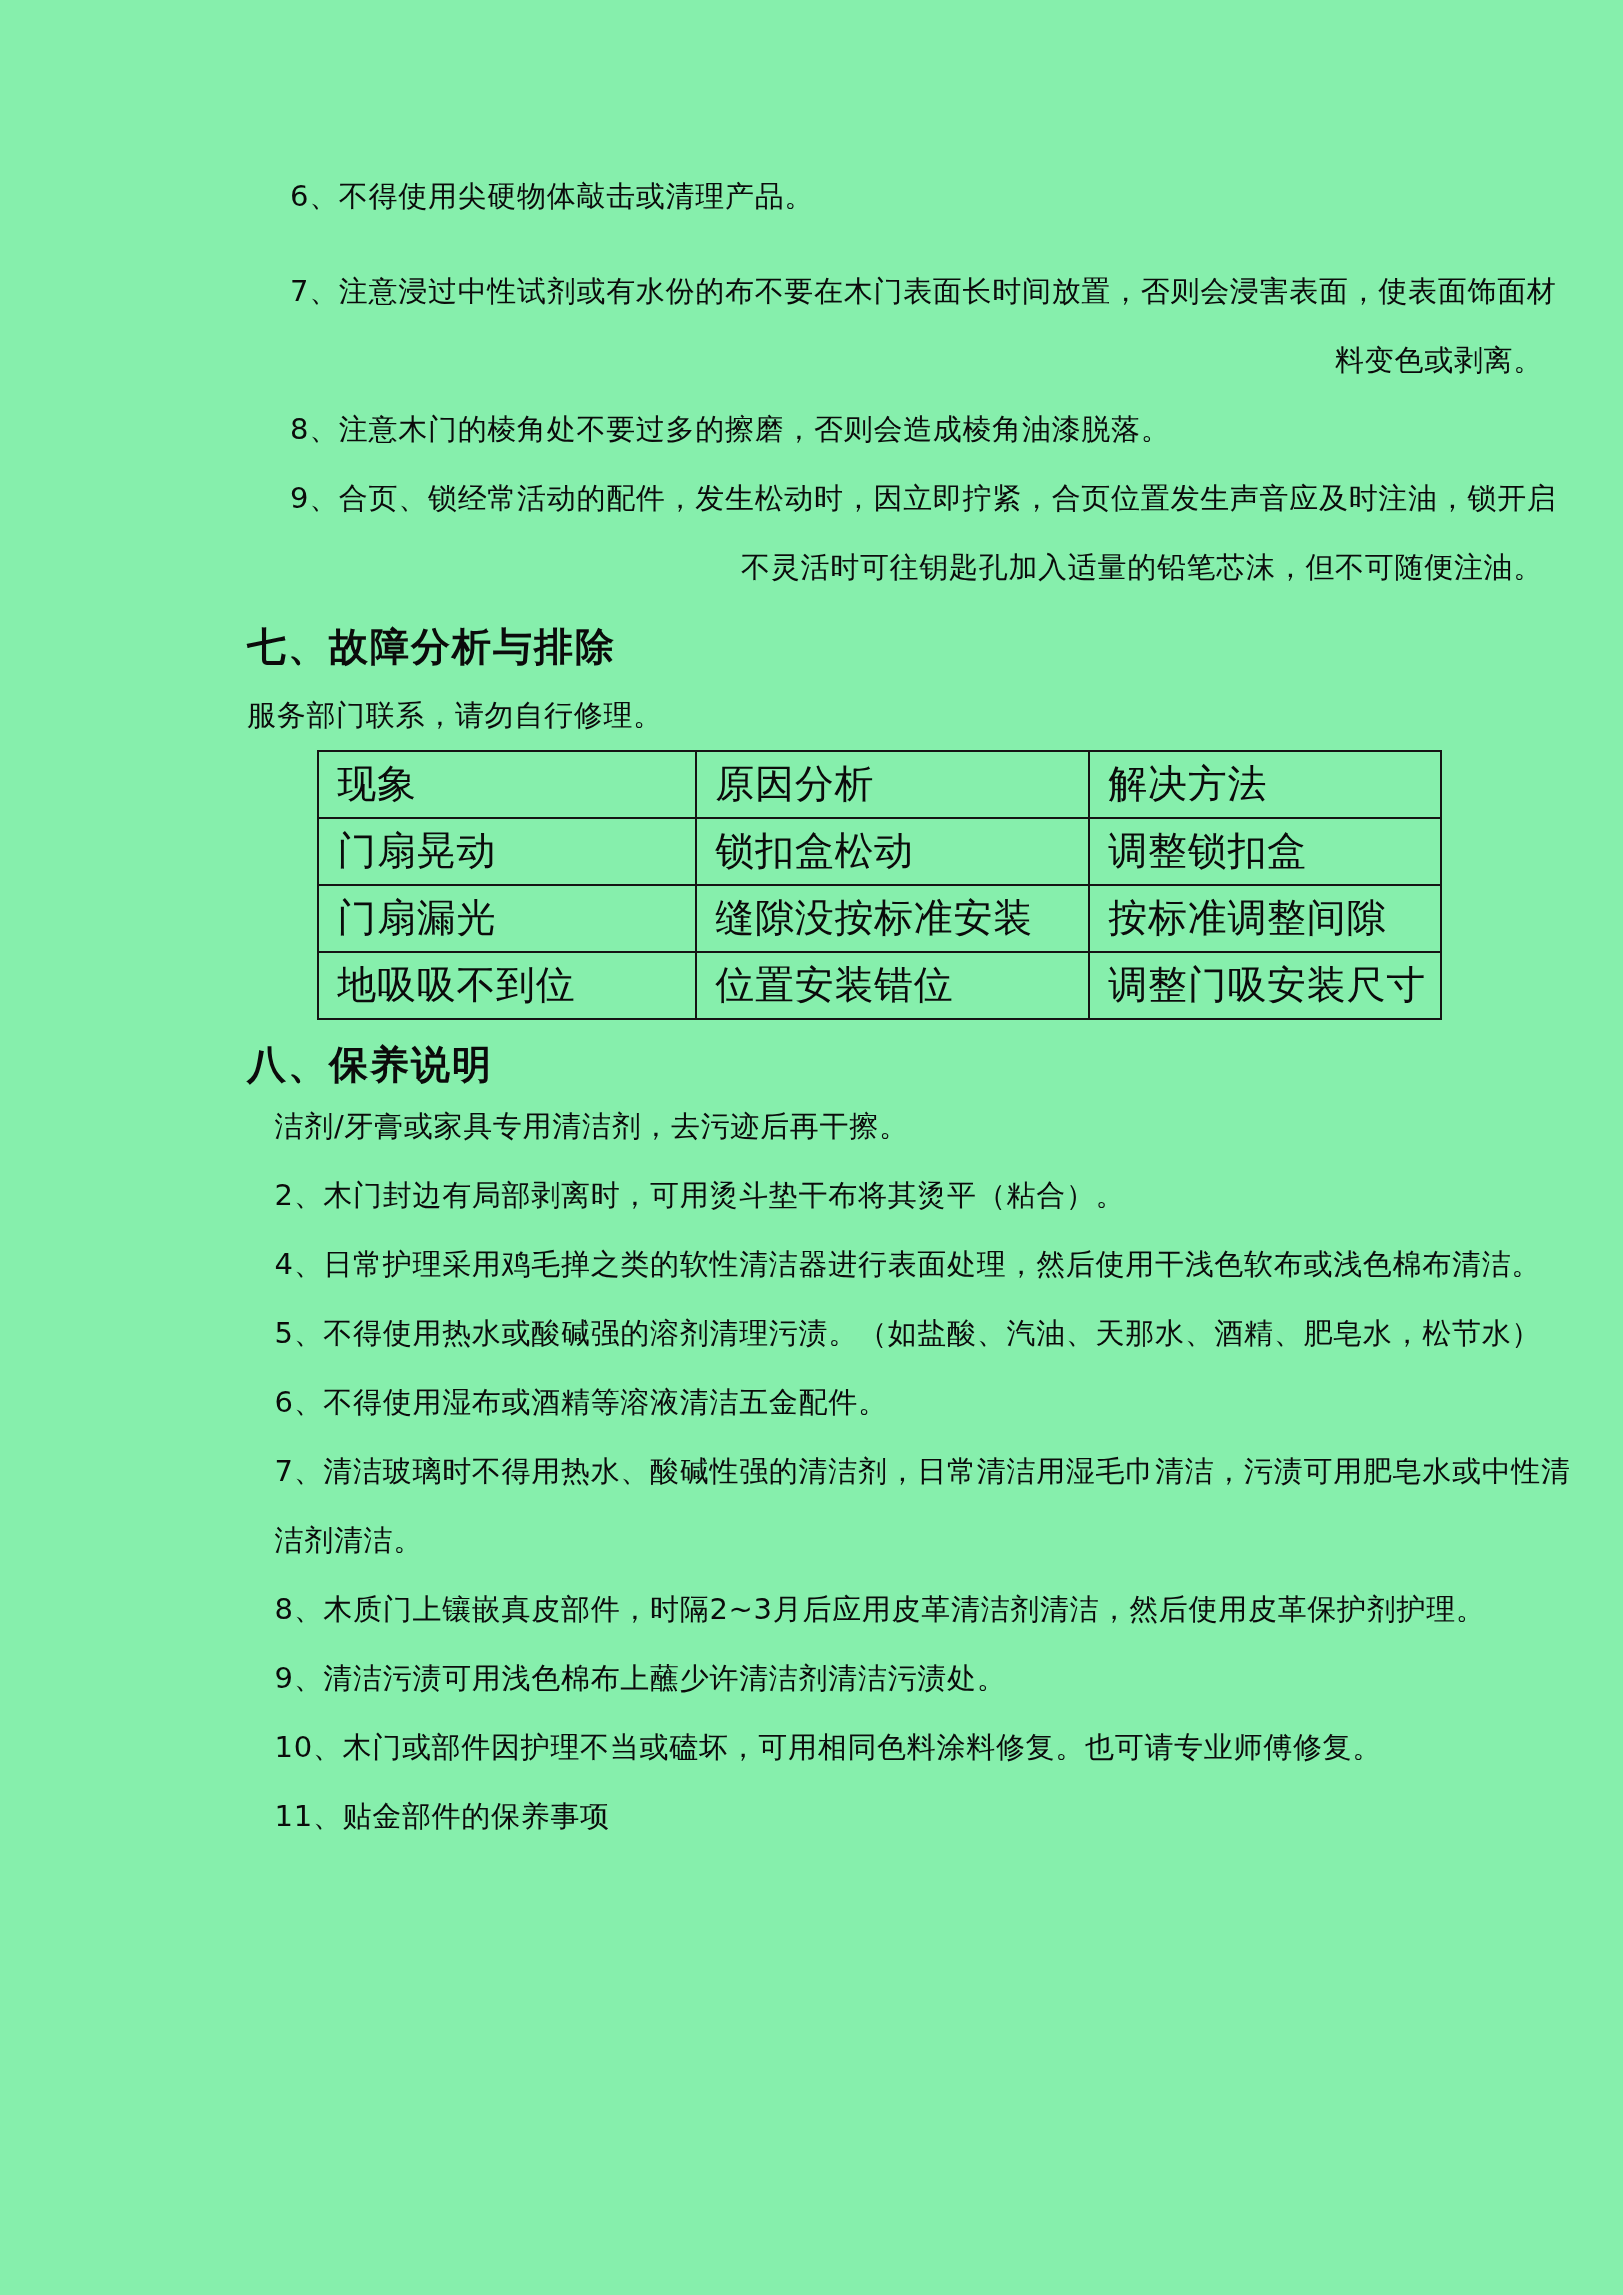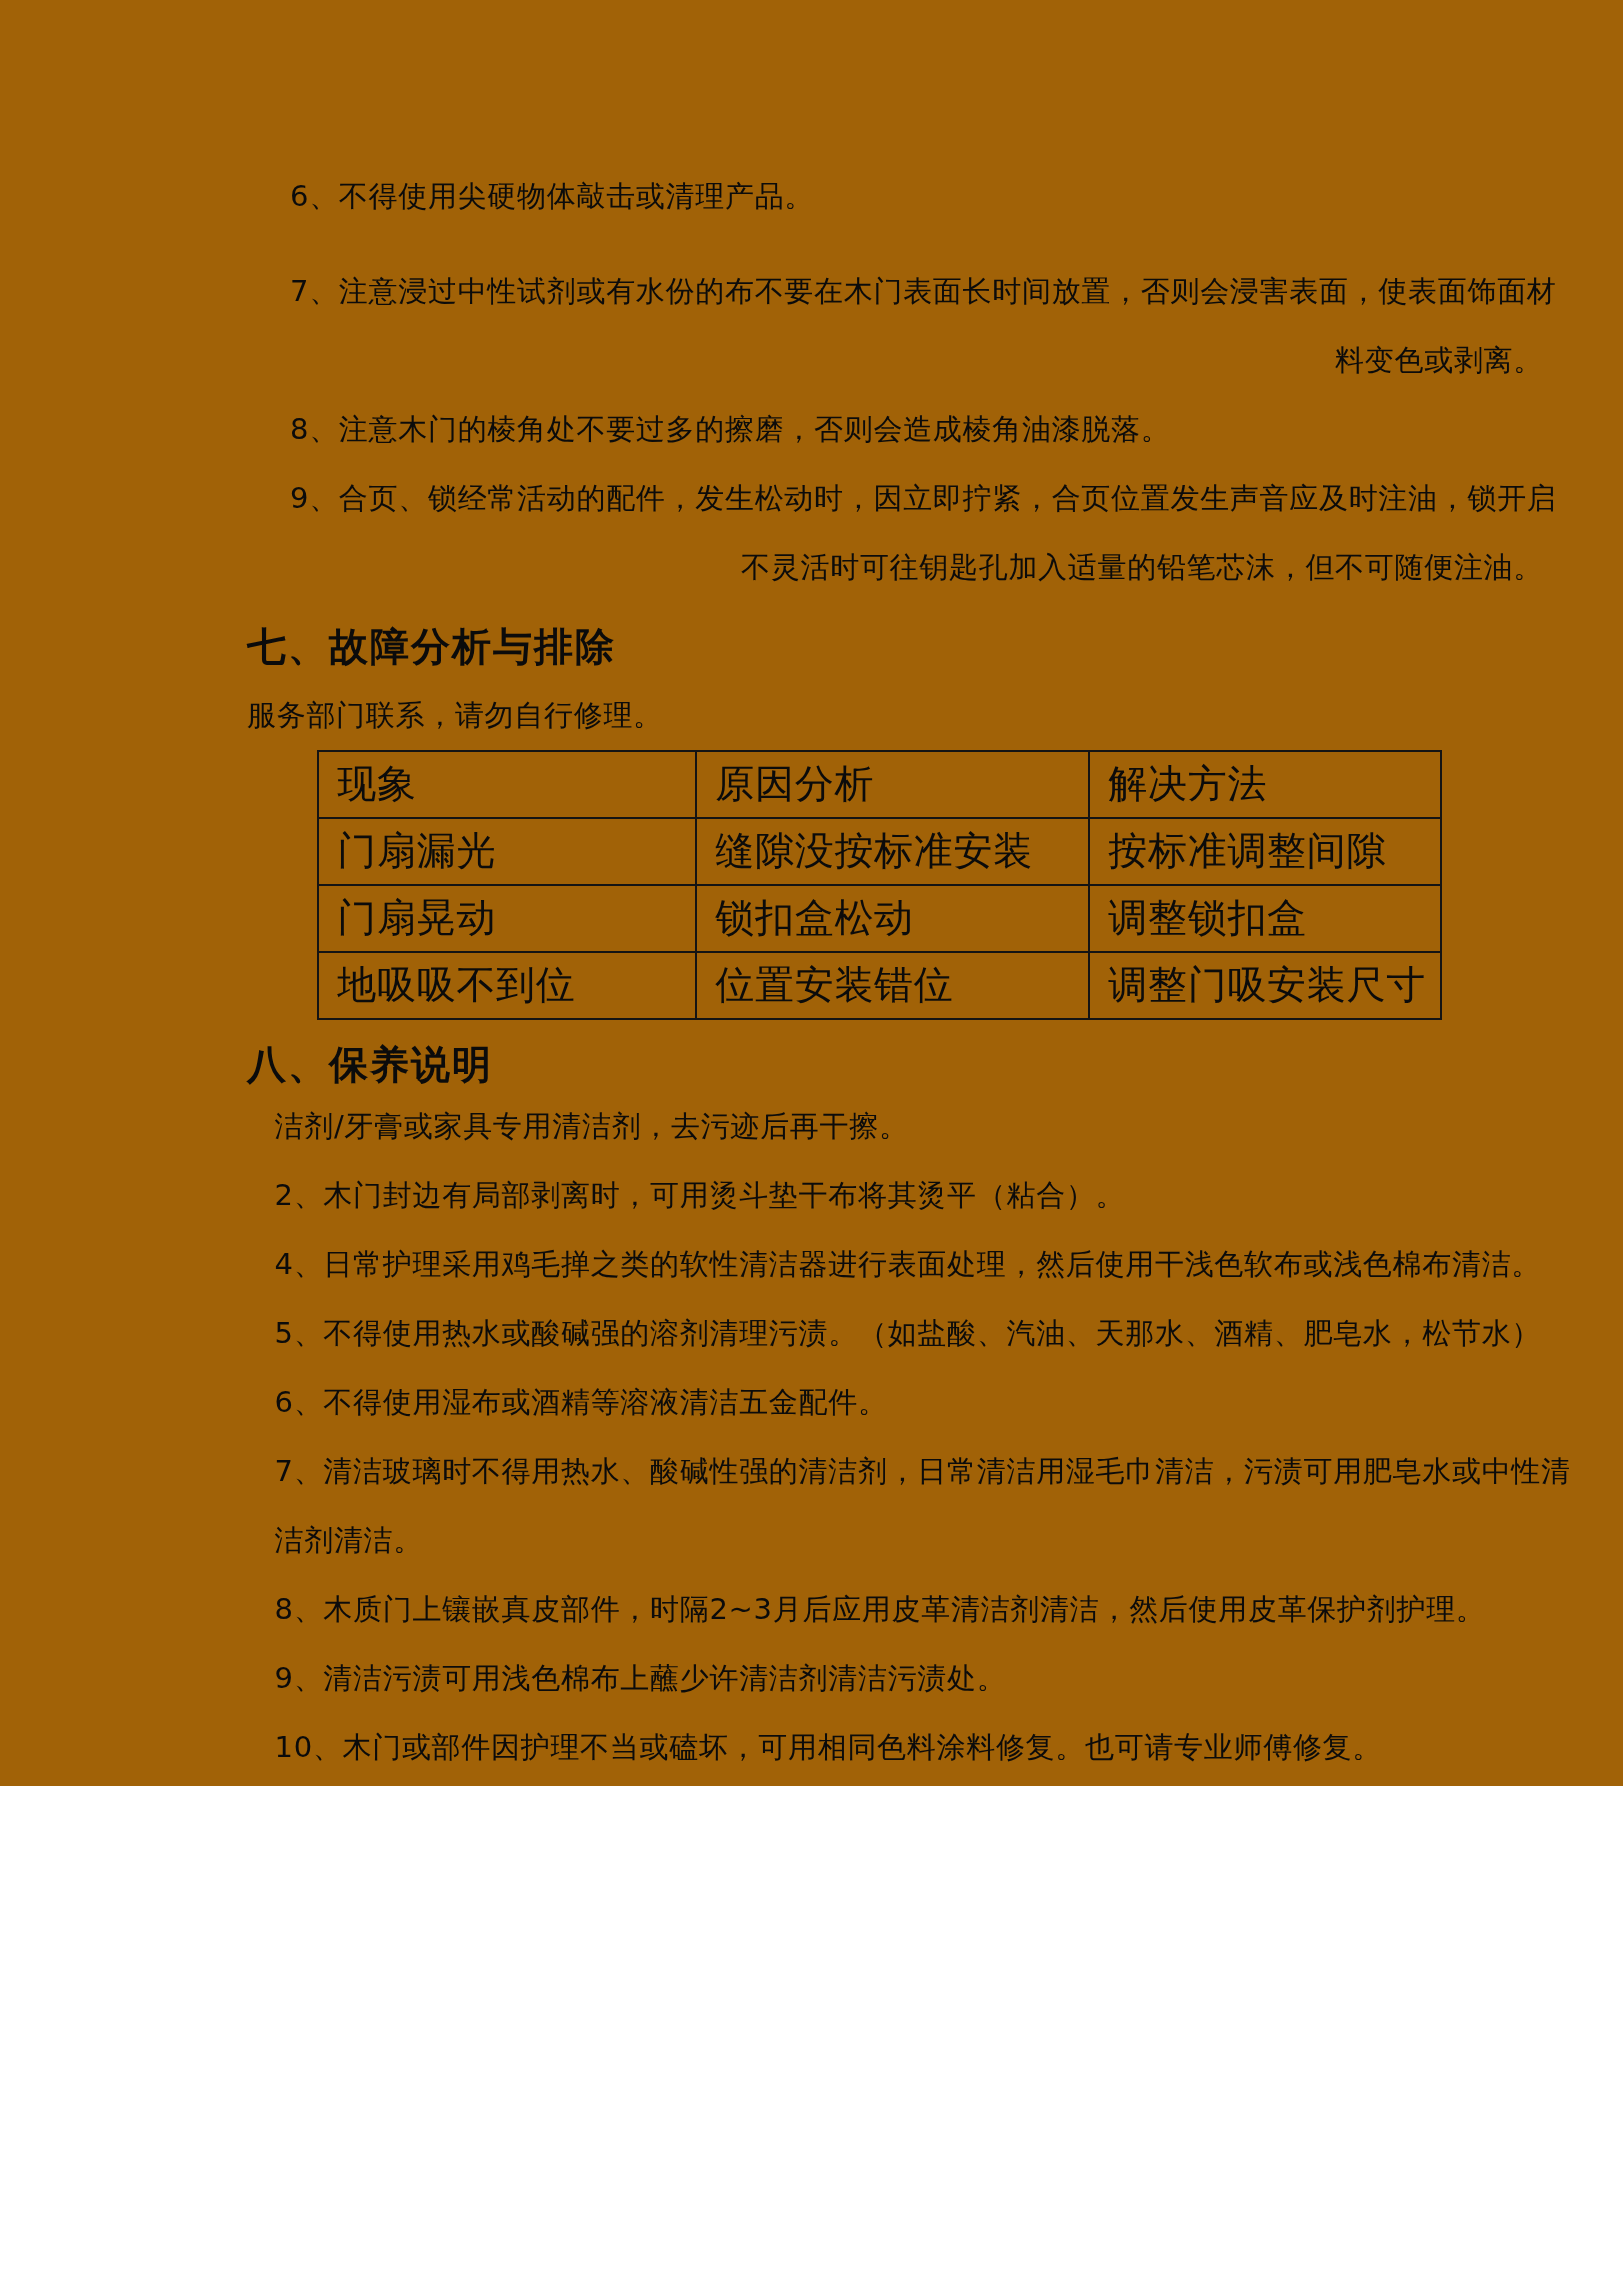--- a/index.html
+++ b/index.html
@@ -1,20 +1,20 @@
 <!DOCTYPE html>
 <html style="font-size:10.5px"><head>
 <meta charset="utf-8">
 <style>
   html, body { margin: 0; padding: 0; background: #ffffff; }
   .page {
     position: relative;
     width: 1623px;
-    height: 1786px;
-    background: #a16207;
+    height: 2295px;
+    background: #86efac;
     overflow: hidden;
     color: #0b0b0b;
     font-family: "DejaVu Sans", "Liberation Sans", sans-serif;
   }
   .content {
     position: absolute;
     left: 247px;
     top: 162px;
     width: 1296px;
   }
@@ -97,28 +97,28 @@
       </colgroup>
       <thead>
         <tr id="table-head-row">
             <th>现象</th>
             <th>原因分析</th>
             <th>解决方法</th>
           </tr>
       </thead>
       <tbody id="table-body">
           <tr>
+            <td>门扇晃动</td>
+            <td>锁扣盒松动</td>
+            <td>调整锁扣盒</td>
+          </tr>
+          <tr>
             <td>门扇漏光</td>
             <td>缝隙没按标准安装</td>
             <td>按标准调整间隙</td>
-          </tr>
-          <tr>
-            <td>门扇晃动</td>
-            <td>锁扣盒松动</td>
-            <td>调整锁扣盒</td>
           </tr>
           <tr>
             <td>地吸吸不到位</td>
             <td>位置安装错位</td>
             <td>调整门吸安装尺寸</td>
           </tr>
         </tbody>
     </table>
 
     <h2 class="section-heading">八、保养说明</h2>

